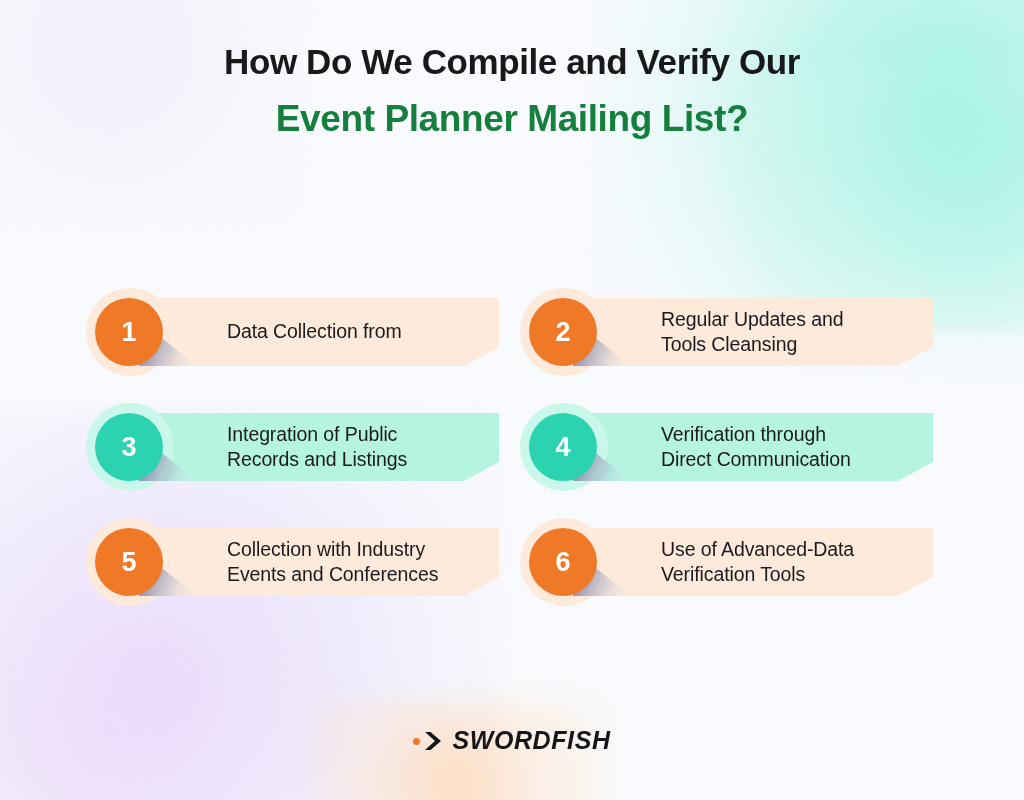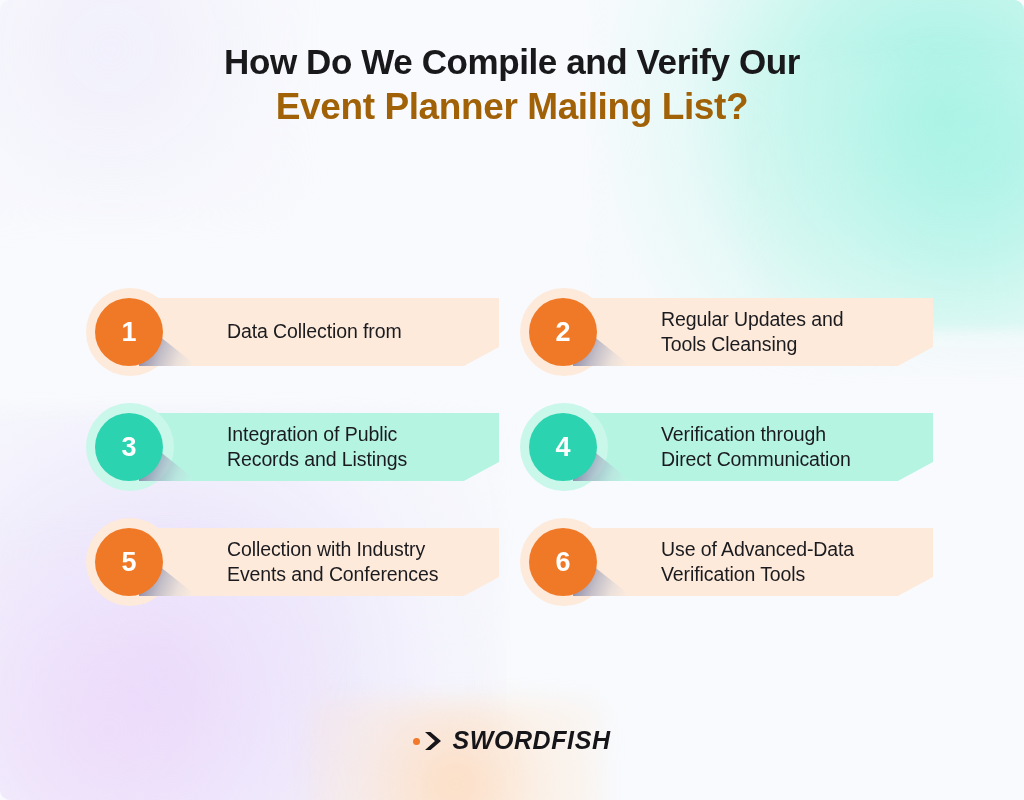--- a/index.html
+++ b/index.html
@@ -10,21 +10,20 @@
     font-family:"Liberation Sans", sans-serif;
     background:#f8fafd;
     overflow:hidden;
   }
 
   #canvas {
     position:relative;
     width:1024px; height:800px;
     background:#f8fafd;
     overflow:hidden;
-    border-radius:10px;
   }
 
   
   .glow { position:absolute; pointer-events:none; }
 
   .glow-mint {
     right:-130px; top:-190px;
     width:560px; height:520px;
     background:radial-gradient(circle at 62% 58%,
         rgba(156,241,225,0.95) 0%,
@@ -98,23 +97,23 @@
     font-weight:bold;
     letter-spacing:-0.4px;
     color:#19191b;
     line-height:1.12;
   }
   .heading .line2 {
     display:block;
     font-size:37px;
     font-weight:bold;
     letter-spacing:-0.4px;
-    color:#a16207;
+    color:#15803d;
     line-height:1.2;
-    margin-top:4px;
+    margin-top:16px;
   }
 
   
   .grid {
     position:absolute;
     left:95px; top:298px;
     width:838px;
     z-index:4;
   }
   .row { display:flex; gap:30px; margin-bottom:47px; }

